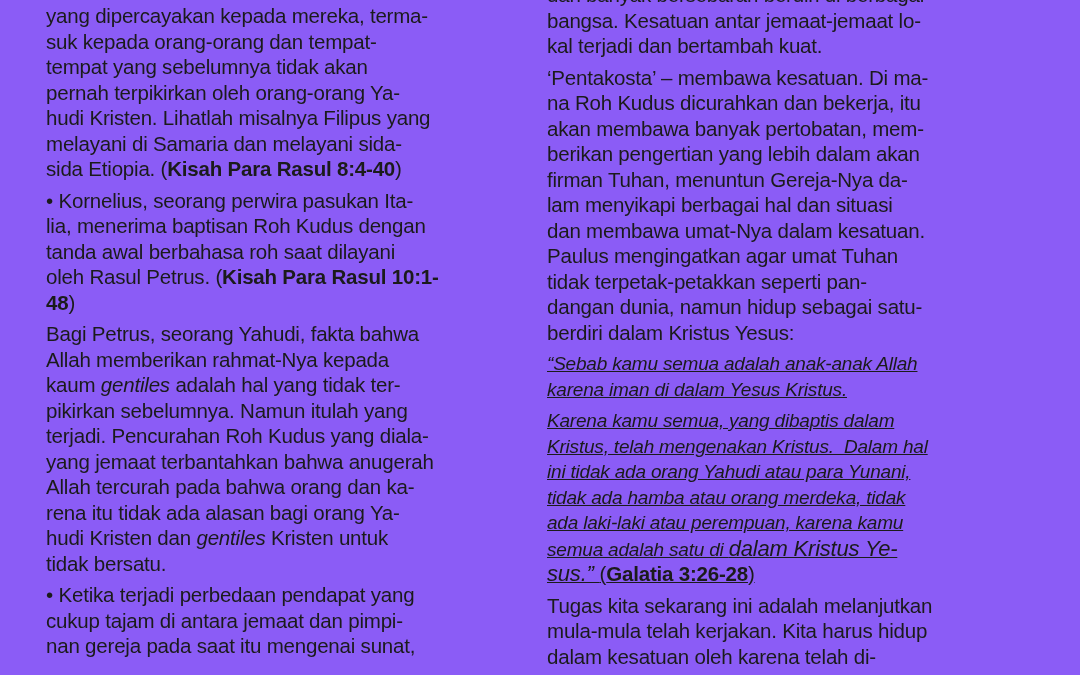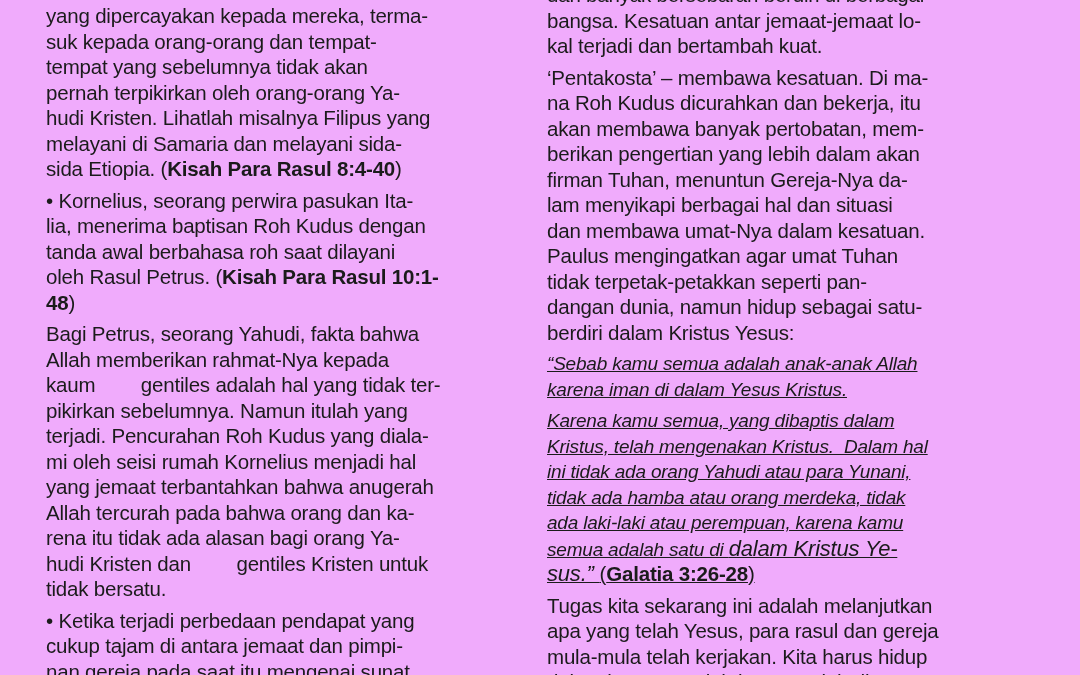--- a/index.html
+++ b/index.html
@@ -1,29 +1,29 @@
 <!DOCTYPE html>
 <html><head>
 <meta charset="utf-8">
 <style>
   html,body{margin:0;padding:0;}
   body{
     width:1080px;height:675px;overflow:hidden;
     background:#ffffff;color:#1b1b1b;
     font-family:"Liberation Sans", sans-serif;
   }
-  .page{position:relative;width:1080px;height:675px;overflow:hidden;background:#f0abfc;}
+  .page{position:relative;width:1080px;height:675px;overflow:hidden;background:#8b5cf6;}
   .col{position:absolute;font-size:20.5px;letter-spacing:-0.2px;}
   .col-left{left:46px;top:3px;width:480px;}
   .col-right{left:547px;top:-18px;width:510px;}
   .para{margin:0 0 6px 0;}
   .line{height:25.5px;line-height:25.5px;white-space:nowrap;}
   .quote .line{font-style:italic;font-size:19px;text-decoration:underline;}
   .b{font-weight:700;}
-  .i{margin-left:40px;}
+  .i{font-style:italic;}
   .lg{font-size:22px;text-align:right;}
   .n{font-style:normal;font-size:20.5px;}
 </style>
 </head>
 <body>
 
 <div class="page">
   <div class="col col-left">
       <div class="para">
         <div class="line"><span>yang dipercayakan kepada mereka, terma-</span></div>
@@ -40,21 +40,20 @@
         <div class="line"><span>tanda awal berbahasa roh saat dilayani</span></div>
         <div class="line"><span>oleh Rasul Petrus. (</span><span class="b">Kisah Para Rasul 10:1-</span></div>
         <div class="line"><span class="b">48</span><span>)</span></div>
       </div>
       <div class="para">
         <div class="line"><span>Bagi Petrus, seorang Yahudi, fakta bahwa</span></div>
         <div class="line"><span>Allah memberikan rahmat-Nya kepada</span></div>
         <div class="line"><span>kaum </span><span class="i">gentiles</span><span> adalah hal yang tidak ter-</span></div>
         <div class="line"><span>pikirkan sebelumnya. Namun itulah yang</span></div>
         <div class="line"><span>terjadi. Pencurahan Roh Kudus yang diala-</span></div>
-        <div class="line"><span>mi oleh seisi rumah Kornelius menjadi hal</span></div>
         <div class="line"><span>yang jemaat terbantahkan bahwa anugerah</span></div>
         <div class="line"><span>Allah tercurah pada bahwa orang dan ka-</span></div>
         <div class="line"><span>rena itu tidak ada alasan bagi orang Ya-</span></div>
         <div class="line"><span>hudi Kristen dan </span><span class="i">gentiles</span><span> Kristen untuk</span></div>
         <div class="line"><span>tidak bersatu.</span></div>
       </div>
       <div class="para">
         <div class="line"><span>• Ketika terjadi perbedaan pendapat yang</span></div>
         <div class="line"><span>cukup tajam di antara jemaat dan pimpi-</span></div>
         <div class="line"><span>nan gereja pada saat itu mengenai sunat,</span></div>
@@ -87,18 +86,17 @@
         <div class="line"><span>Karena kamu semua, yang dibaptis dalam</span></div>
         <div class="line"><span>Kristus, telah mengenakan Kristus.&nbsp; Dalam hal</span></div>
         <div class="line"><span>ini tidak ada orang Yahudi atau para Yunani,</span></div>
         <div class="line"><span>tidak ada hamba atau orang merdeka, tidak</span></div>
         <div class="line"><span>ada laki-laki atau perempuan, karena kamu</span></div>
         <div class="line"><span>semua adalah satu di </span><span class="lg">dalam Kristus Ye-</span></div>
         <div class="line"><span class="lg">sus.” </span><span class="n">(</span><span class="b n">Galatia 3:26-28</span><span class="n">)</span></div>
       </div>
       <div class="para">
         <div class="line"><span>Tugas kita sekarang ini adalah melanjutkan</span></div>
-        <div class="line"><span>apa yang telah Yesus, para rasul dan gereja</span></div>
         <div class="line"><span>mula-mula telah kerjakan. Kita harus hidup</span></div>
         <div class="line"><span>dalam kesatuan oleh karena telah di-</span></div>
       </div>
     </div>
 </div>
 
 </body></html>

